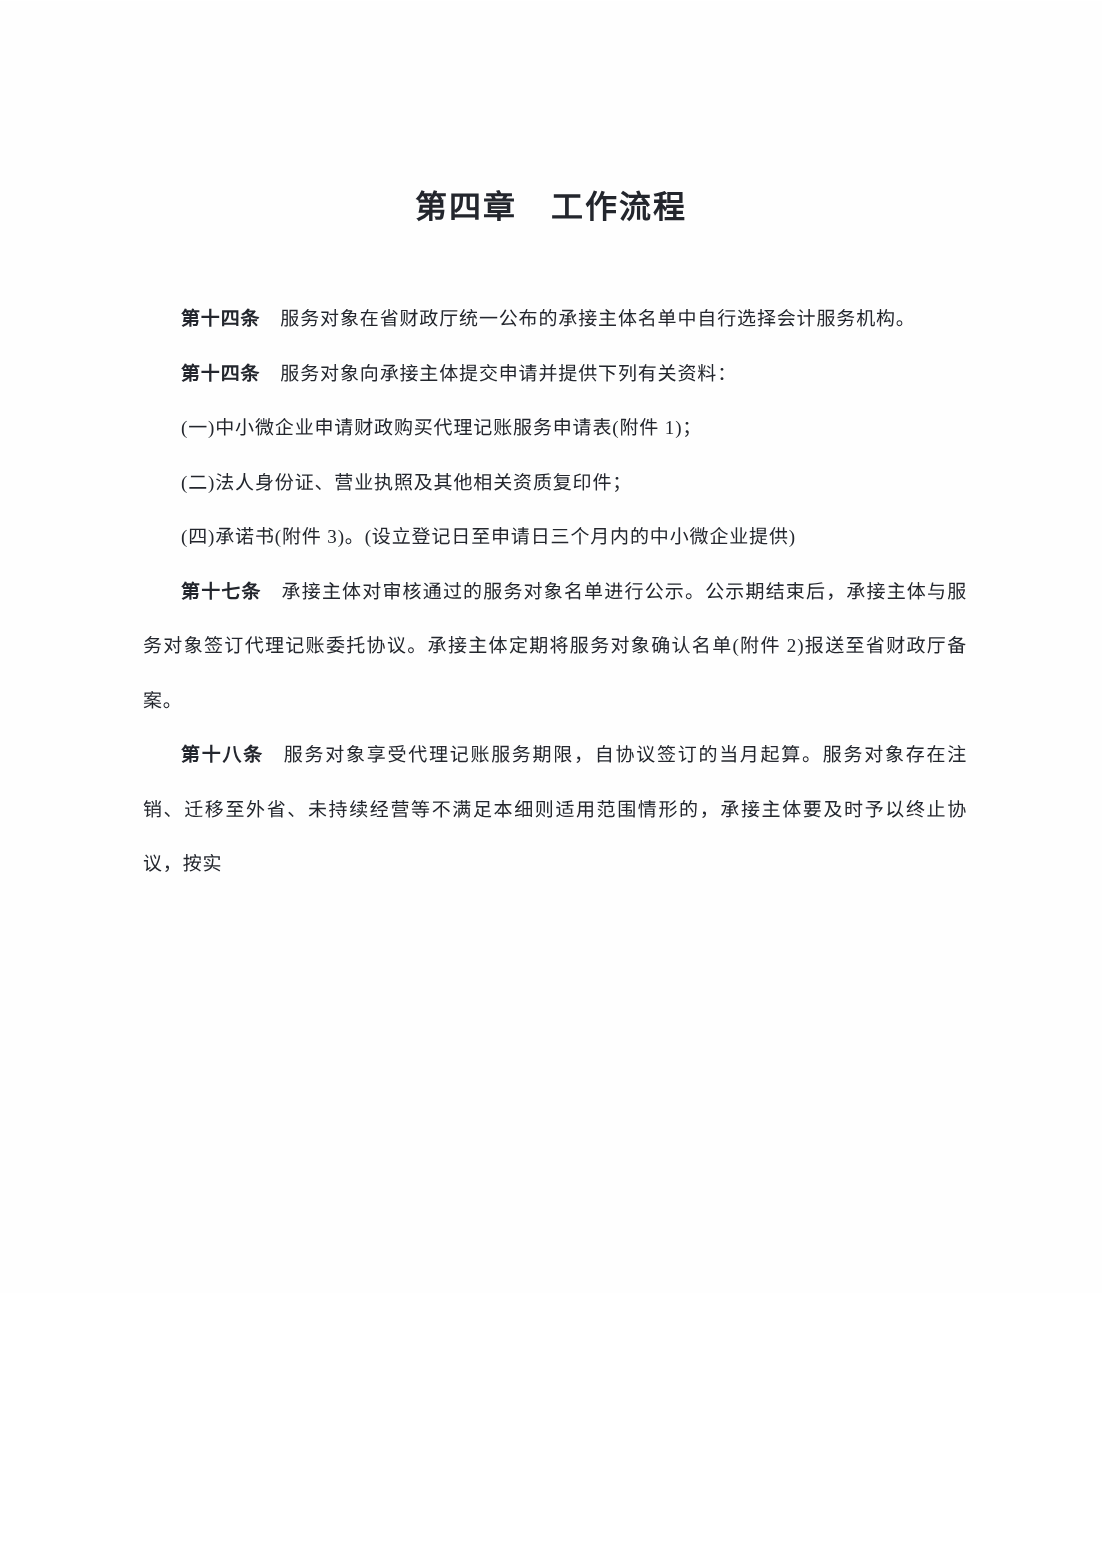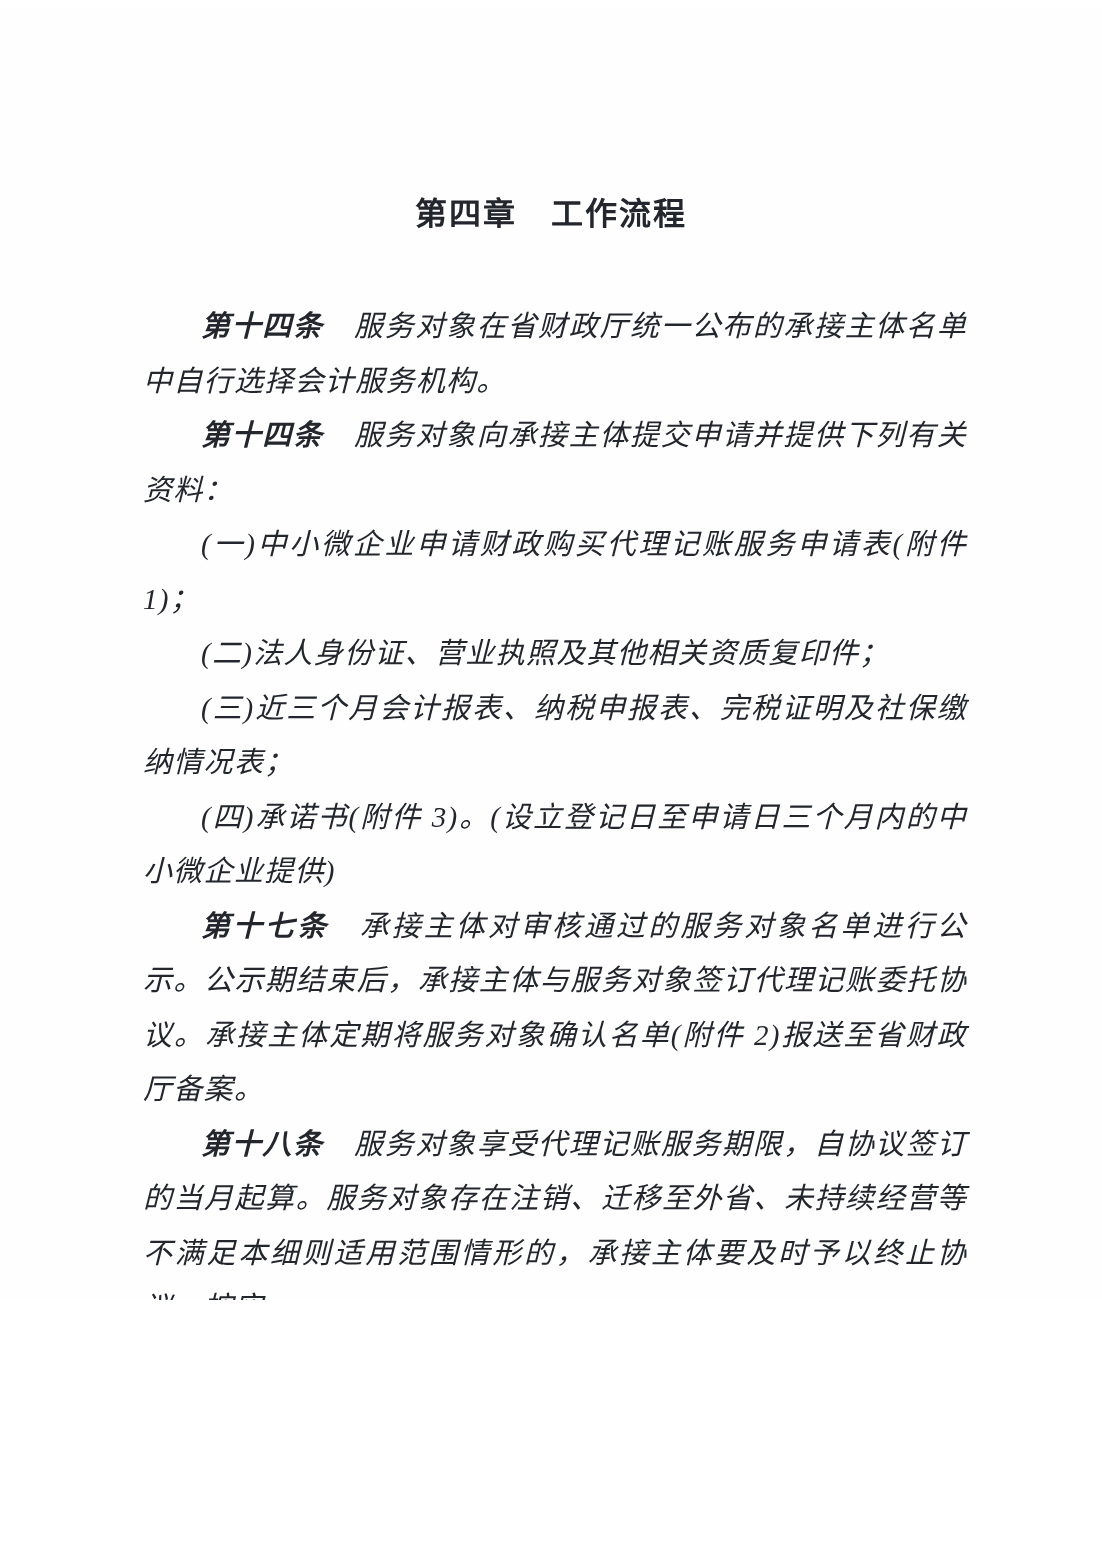--- a/index.html
+++ b/index.html
@@ -5,21 +5,21 @@
 <style>
   html, body {
     margin: 0;
     padding: 0;
     background: #ffffff;
   }
   .page {
     position: relative;
     width: 1102px;
     height: 1292px;
-    margin: 8px auto;
+    margin: 1px auto;
     background: #fefefe;
     color: #23262d;
     font-family: "Liberation Serif", "DejaVu Serif", serif;
     overflow: hidden;
   }
   .chapter-title {
     position: absolute;
     top: 186px;
     left: 0;
     right: 0;
@@ -28,26 +28,25 @@
     line-height: 40px;
     font-weight: 700;
     letter-spacing: 2px;
     font-family: "Liberation Sans", "DejaVu Sans", sans-serif;
   }
   .content {
     position: absolute;
     left: 143px;
     top: 291px;
     width: 824px;
-    font-size: 29px;
+    font-size: 19px;
     line-height: 54.5px;
     letter-spacing: 0.045em;
     text-align: justify;
     text-justify: inter-character;
-    font-style: italic;
   }
   .content p {
     margin: 0;
     padding: 0;
     text-indent: 2em;
   }
   .para-head {
     font-weight: 700;
     font-family: "Liberation Sans", "DejaVu Sans", sans-serif;
     margin-right: 1.05em;
@@ -75,21 +74,20 @@
   <div class="content">
 
     <p><span class="para-head">第十四条</span><span>服务对象在省财政厅统一公布的承接主体名单中自行选择会计服务机构。</span></p>
 
     <p><span class="para-head">第十四条</span><span>服务对象向承接主体提交申请并提供下列有关资料：</span></p>
 
     <p><span class="para-head"></span><span>(一)中小微企业申请财政购买代理记账服务申请表(附件 1)；</span></p>
 
     <p><span class="para-head"></span><span>(二)法人身份证、营业执照及其他相关资质复印件；</span></p>
 
-    <p><span class="para-head"></span><span>(三)近三个月会计报表、纳税申报表、完税证明及社保缴纳情况表；</span></p>
 
     <p><span class="para-head"></span><span>(四)承诺书(附件 3)。(设立登记日至申请日三个月内的中小微企业提供)</span></p>
 
 
     <p><span class="para-head">第十七条</span><span>承接主体对审核通过的服务对象名单进行公示。公示期结束后，承接主体与服务对象签订代理记账委托协议。承接主体定期将服务对象确认名单(附件 2)报送至省财政厅备案。</span></p>
 
     <p><span class="para-head">第十八条</span><span>服务对象享受代理记账服务期限，自协议签订的当月起算。服务对象存在注销、迁移至外省、未持续经营等不满足本细则适用范围情形的，承接主体要及时予以终止协议，按实</span></p>
 
   </div>
 

